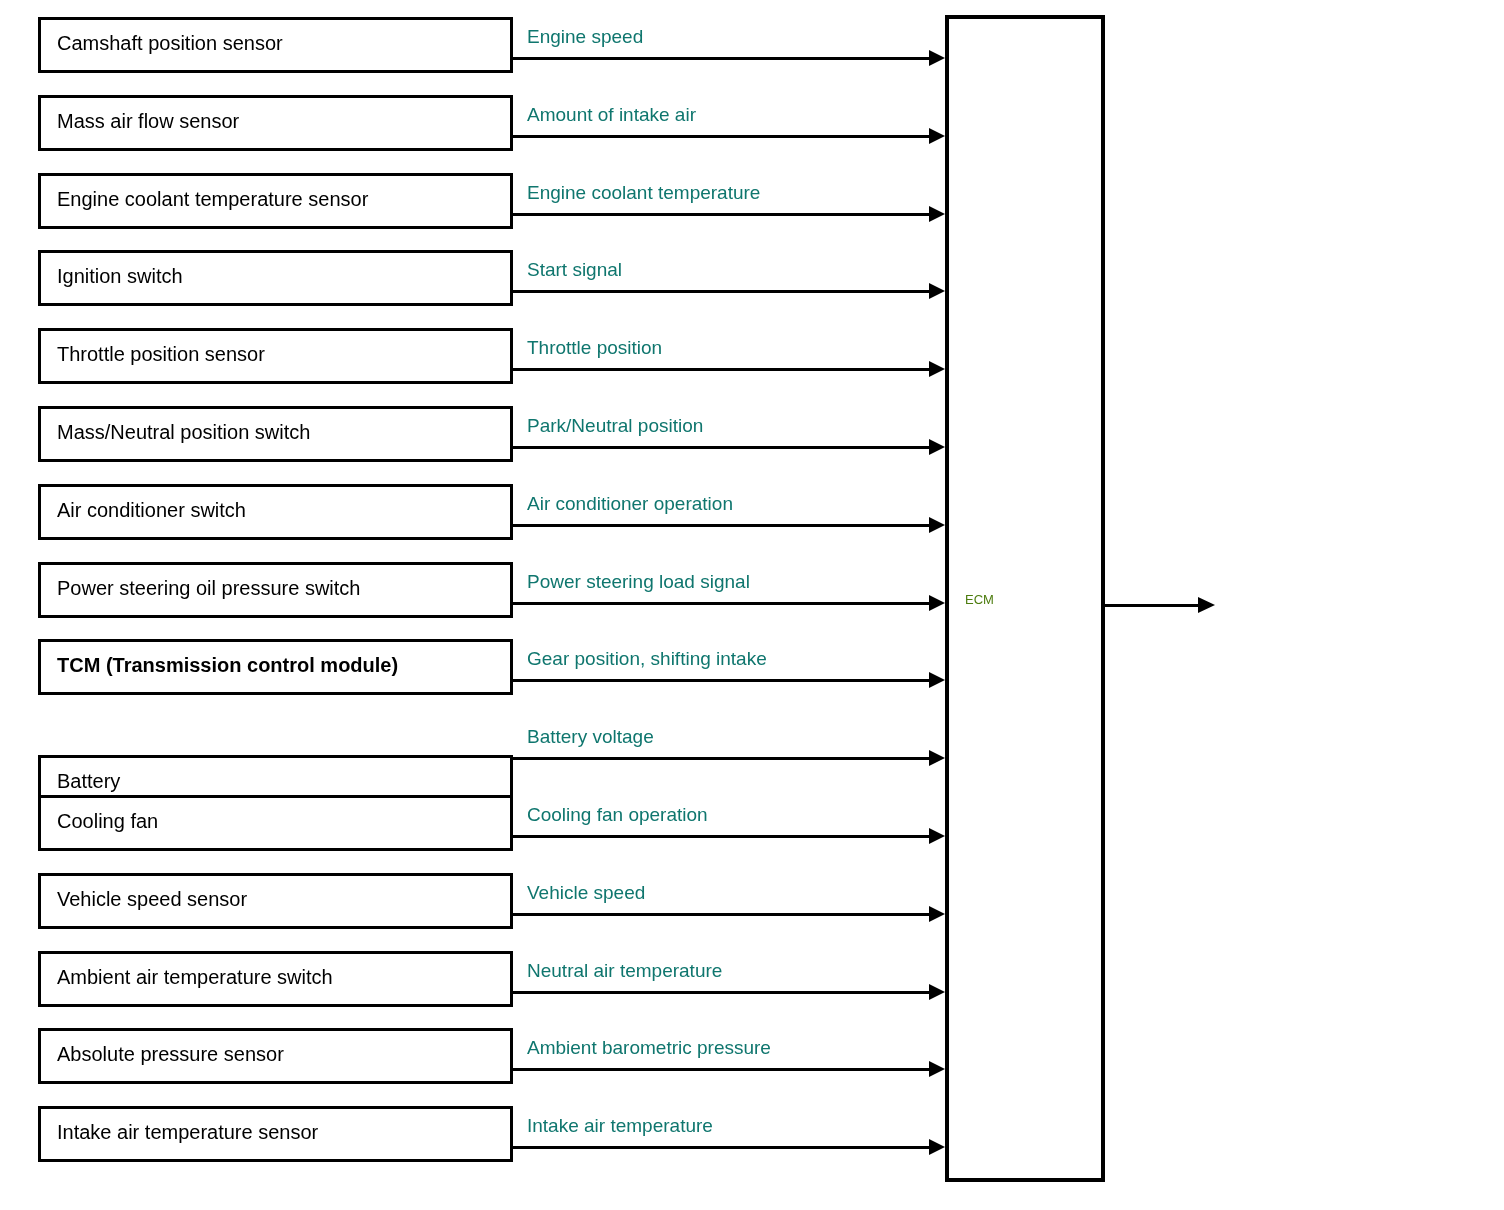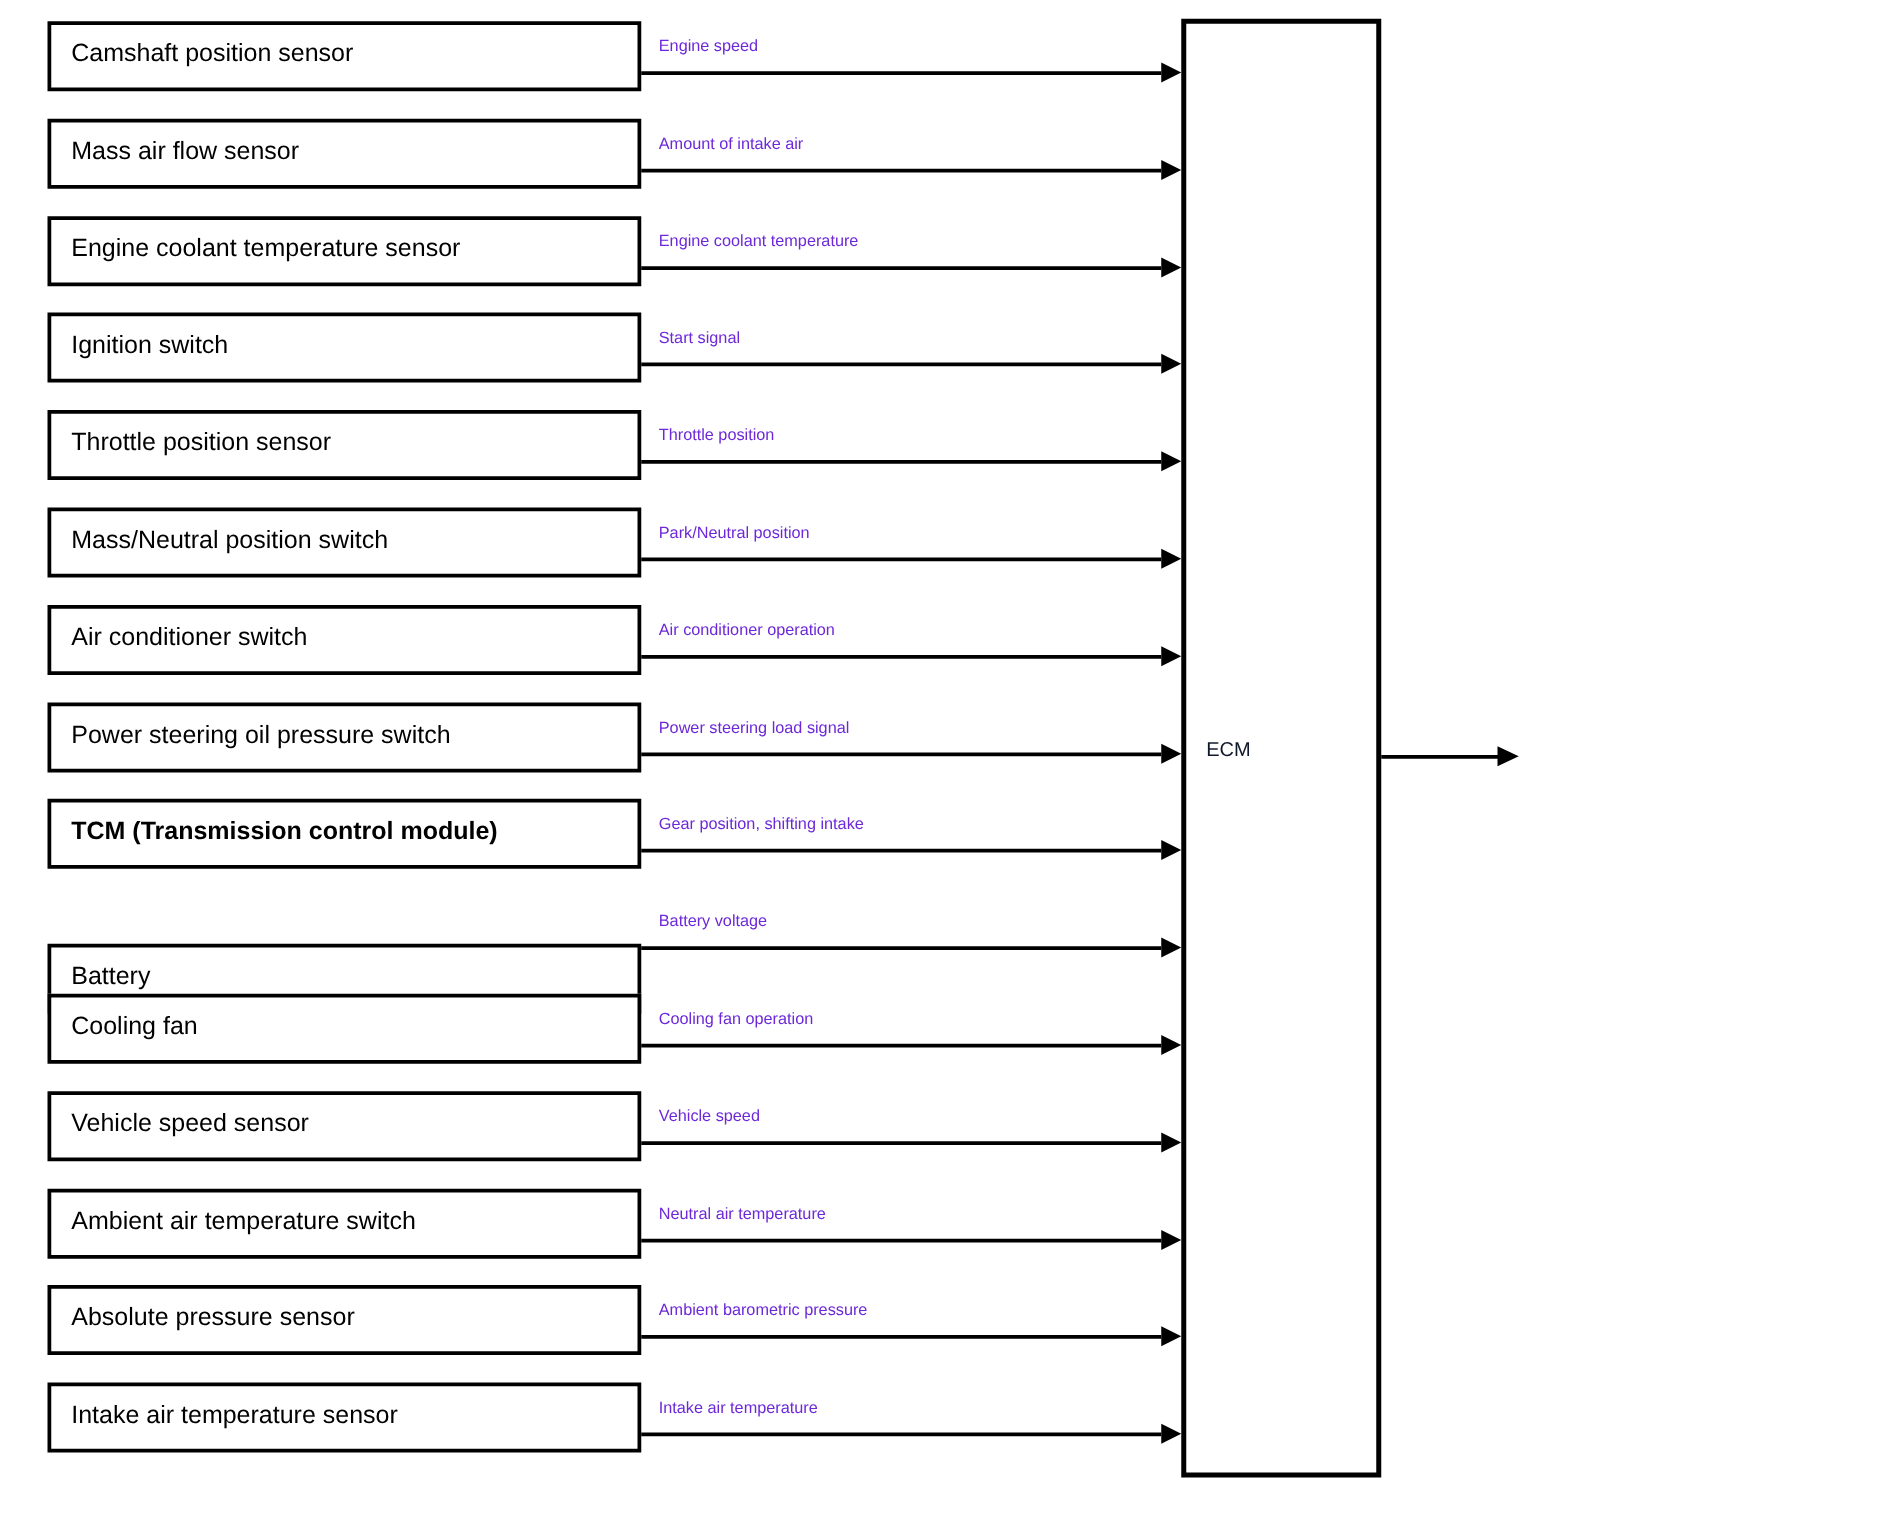--- a/index.html
+++ b/index.html
@@ -47,43 +47,43 @@
     position: absolute;
     width: 0;
     height: 0;
     border-top: 8px solid transparent;
     border-bottom: 8px solid transparent;
     border-left: 16px solid #000000;
   }
   .signal-label {
     position: absolute;
     left: 527px;
-    font-size: 13px;
-    color: #6d28d9;
+    font-size: 19px;
+    color: #0f766e;
     white-space: nowrap;
     line-height: 22px;
   }
 
   
   #ecm-box {
     position: absolute;
     left: 945px;
     top: 15px;
     width: 160px;
     height: 1167px;
     box-sizing: border-box;
     border: 4px solid #000000;
     background: #ffffff;
   }
   #ecm-label {
     position: absolute;
     left: 965px;
     top: 592px;
-    font-size: 16px;
-    color: #0f172a;
+    font-size: 13px;
+    color: #4d7c0f;
     white-space: nowrap;
   }
 
   
   #output-line {
     position: absolute;
     left: 1105px;
     top: 604px;
     width: 97px;
     height: 3px;

